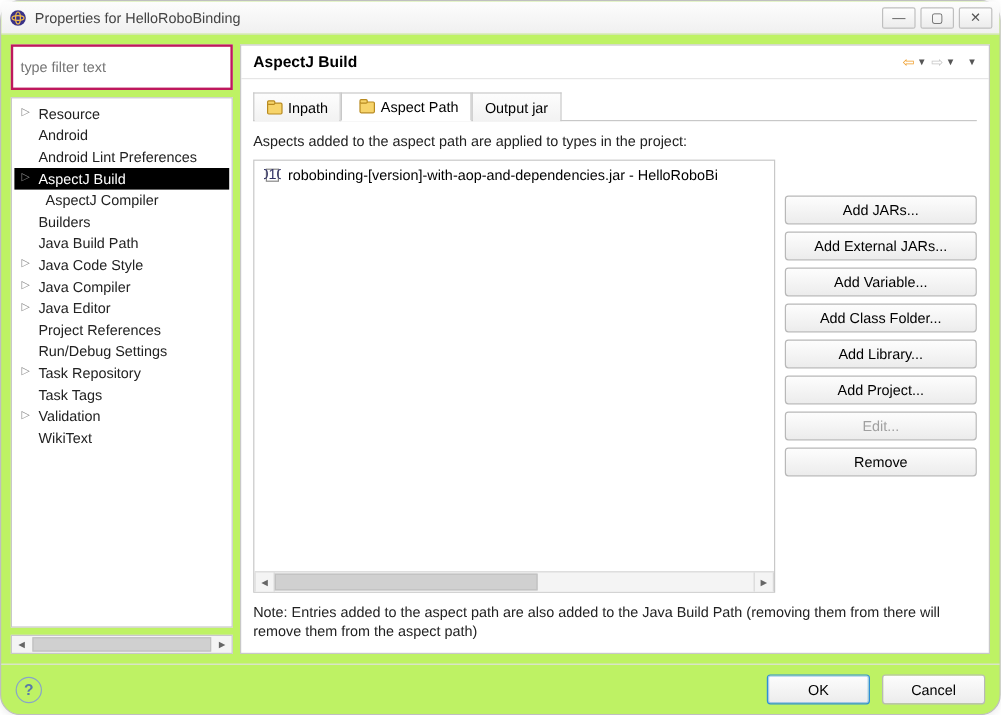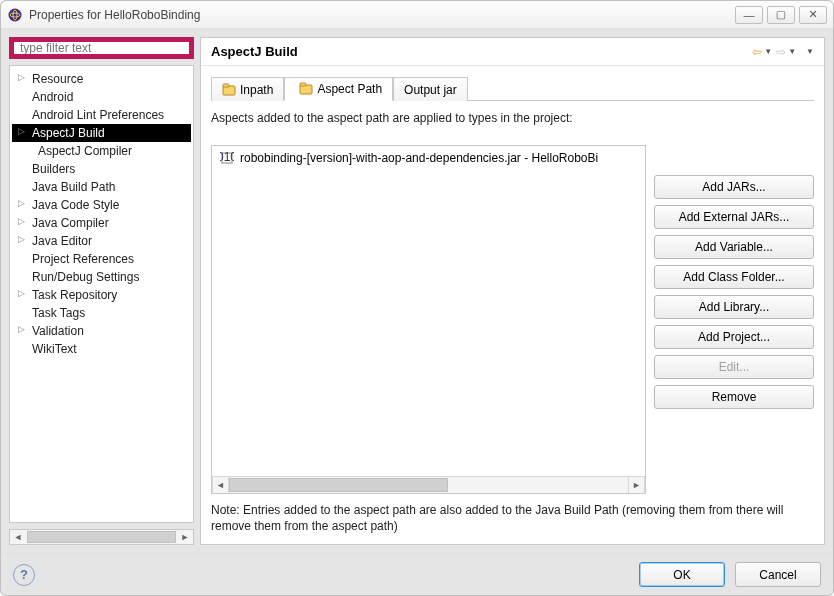--- a/index.html
+++ b/index.html
@@ -1,29 +1,29 @@
 <!DOCTYPE html>
 <html><head>
 <meta charset="utf-8">
 <style>
 * { box-sizing: border-box; margin: 0; padding: 0; font-family: "Segoe UI", Tahoma, sans-serif; font-size: 12px; }
 body { background: #fff; width: 834px; height: 596px; overflow: hidden; }
 
-.window { width: 834px; height: 596px; border: 1px solid #bfbfbf; border-radius: 6px; background: #e5e5e5; display: flex; flex-direction: column; box-shadow: 0 0 8px rgba(0,0,0,0.1); }
+.window { width: 834px; height: 596px; border: 1px solid #bfbfbf; border-radius: 17px; background: #bef264; display: flex; flex-direction: column; box-shadow: 0 0 8px rgba(0,0,0,0.1); }
 
 .titlebar { height: 28px; display: flex; align-items: center; padding: 0 6px; background: linear-gradient(#fdfdfd,#f0f0f0); border-bottom: 1px solid #e0e0e0; border-radius: 6px 6px 0 0; }
 .titlebar .app-icon { width: 16px; height: 16px; margin-right: 6px; }
 .titlebar .title { flex: 1; color: #444; }
 .titlebar .winbtns { display: flex; gap: 4px; }
 .titlebar .winbtn { width: 28px; height: 18px; border: 1px solid #bfbfbf; border-radius: 2px; background: linear-gradient(#fdfdfd,#ececec); display: flex; align-items: center; justify-content: center; color: #555; font-family: sans-serif; font-size: 11px; }
 
 .body { flex: 1; display: flex; padding: 8px; gap: 6px; min-height: 0; }
 
 .sidebar { width: 185px; display: flex; flex-direction: column; gap: 6px; }
-.filter { width: 100%; height: 22px; border: 5px solid #be185d; padding: 0 6px; color: #888; }
+.filter { width: 100%; height: 38px; border: 2px solid #be185d; padding: 0 6px; color: #888; }
 .tree-wrap { flex: 1; border: 1px solid #c8c8c8; padding: 4px 2px; overflow: hidden; background: #fff; }
 .tree { list-style: none; }
 .tree li { padding: 2px 4px 2px 20px; position: relative; white-space: nowrap; color: #222; cursor: default; }
 .tree li.expandable::before { content: "▷"; position: absolute; left: 6px; top: 2px; font-size: 9px; color: #888; }
 .tree li.child { padding-left: 26px; }
 .tree li.selected { background: #000; color: #fff; }
 .sb-scroll { height: 16px; border: 1px solid #c8c8c8; background: #f4f4f4; position: relative; display: flex; }
 .sb-scroll .ar { width: 16px; display:flex; align-items:center; justify-content:center; color:#666; font-size:9px; }
 .sb-scroll .thumb { flex:1; margin:1px; background:#d0d0d0; border:1px solid #c0c0c0; }
 
@@ -35,21 +35,21 @@
 .arrow.back { color: #f0a030; }
 .arrow.fwd { color: #c8c8c8; }
 .menu-drop { font-size: 8px; color: #555; margin-left:-2px; }
 
 .tabs { display: flex; padding: 10px 10px 0 10px; gap: 0; }
 .tab { border: 1px solid #c8c8c8; border-bottom: none; padding: 4px 10px; background: linear-gradient(#fdfdfd,#f2f2f2); display: flex; align-items: center; gap: 4px; cursor: default; position: relative; top: 1px; }
 .tab.active { background: #fff; border-bottom: 1px solid #fff; padding-left: 14px; }
 .tab-icon { width: 14px; height: 14px; display:inline-flex; align-items:center; justify-content:center; }
 
 .tab-body { flex: 1; border-top: 1px solid #c8c8c8; margin: 0 10px; padding: 10px 0 0 0; display: flex; flex-direction: column; min-height: 0; }
-.desc { margin-bottom: 20px; color: #222; }
+.desc { margin-bottom: 8px; color: #222; }
 
 .path-area { flex: 1; display: flex; gap: 8px; min-height: 0; }
 .list-box { flex: 1; border: 1px solid #c8c8c8; background: #fff; display: flex; flex-direction: column; min-width: 0; }
 .list-items { flex: 1; padding: 4px; overflow: hidden; min-width: 0; }
 .list-item { display: flex; align-items: center; gap: 6px; padding: 1px 4px; white-space: nowrap; overflow: hidden; }
 .list-item .jar-icon { width: 14px; height: 14px; flex-shrink: 0; }
 .hscroll { height: 17px; border-top: 1px solid #d8d8d8; display: flex; align-items: stretch; background: #f4f4f4; }
 .hscroll .ar { width: 17px; display:flex; align-items:center; justify-content:center; color:#666; font-size:9px; border-left:1px solid #d8d8d8; border-right:1px solid #d8d8d8; }
 .hscroll .track { flex:1; position:relative; }
 .hscroll .thumb { position:absolute; left:0; top:1px; bottom:1px; width:55%; background:#d0d0d0; border:1px solid #c0c0c0; }

